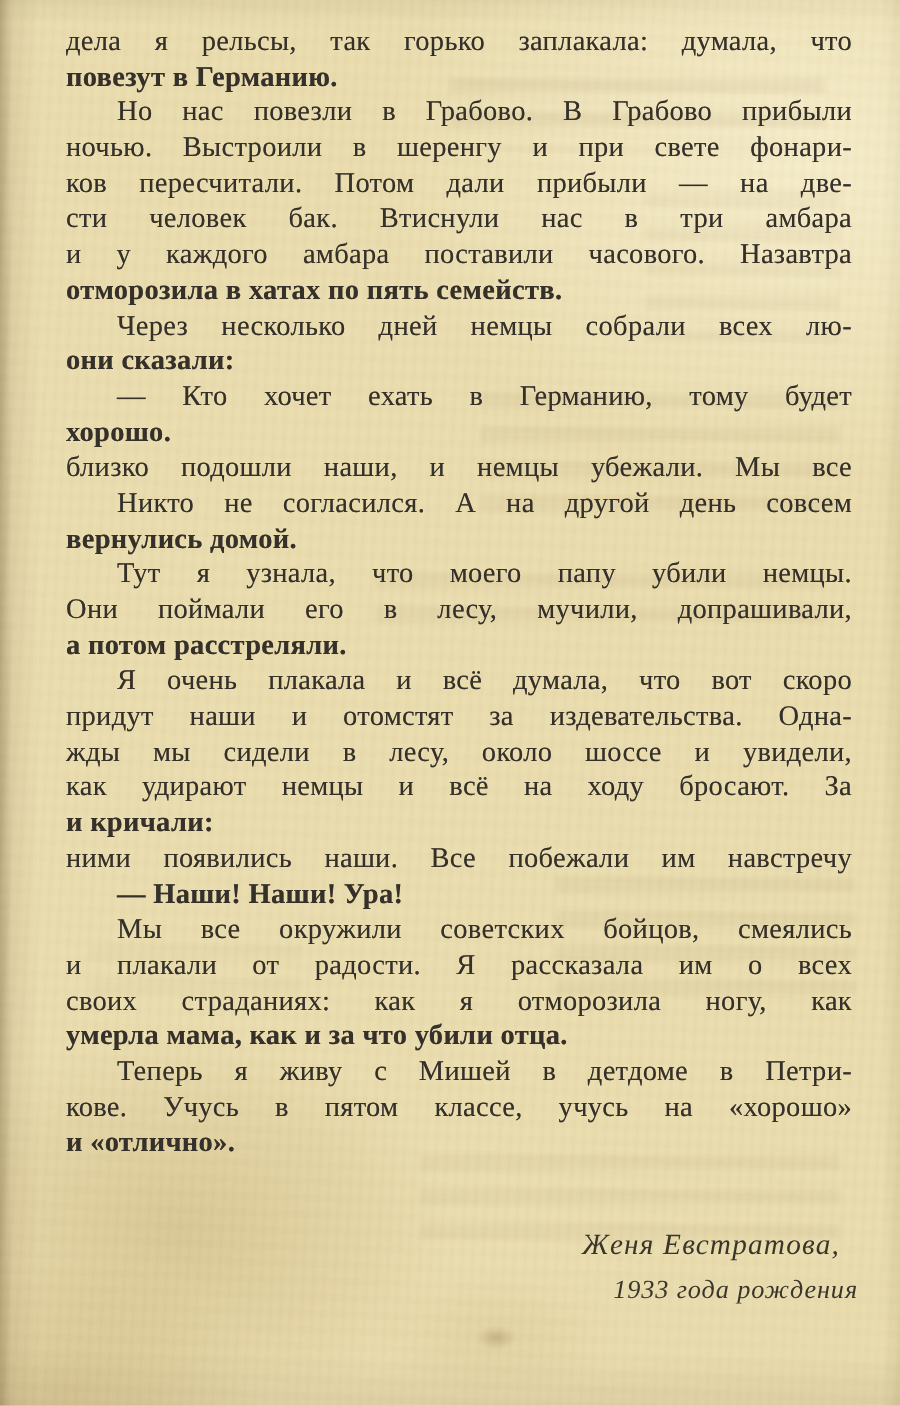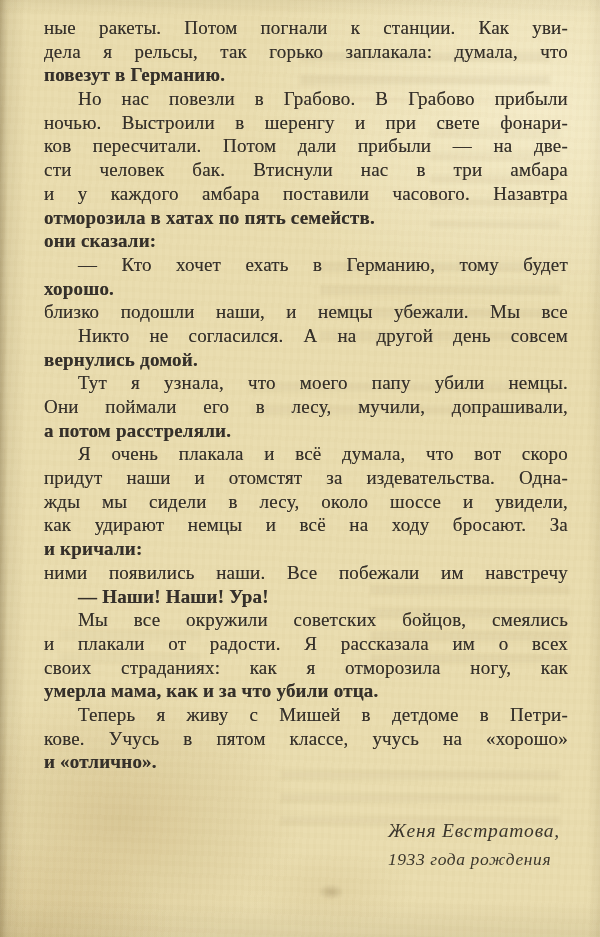--- a/index.html
+++ b/index.html
@@ -40,21 +40,21 @@
     text-align-last: justify;
     overflow: visible;
     white-space: nowrap;
   }
   .line { white-space: normal; }
   .line.last { text-align-last: left; font-weight: bold; }
   .line.indent { text-indent: 34px; }
   .signature {
     position: absolute;
     right: 28px; top: 820px;
-    text-align: left;
+    text-align: right;
     font-family: "Liberation Serif", "DejaVu Serif", serif;
     font-style: italic;
     color: #3b362c;
   }
   .sig-name { font-size: 19.5px; padding-right: 12px; letter-spacing: 0.8px; }
   .sig-birth { font-size: 17.5px; margin-top: 7px; letter-spacing: 0.6px; }
   .ghost {
     position: absolute; pointer-events: none;
     background: repeating-linear-gradient(180deg,
       rgba(148,128,86,0.18) 0 10px, rgba(148,128,86,0) 10px 23px);
@@ -82,29 +82,29 @@
 <div class="ghost g1"></div>
 <div class="ghost g2"></div>
 <div class="ghost g3"></div>
 <div class="ghost g4"></div>
 <div class="ghost g5"></div>
 <div class="ghost g6"></div>
 <div class="ghost g7"></div>
 <div class="smudge"></div>
 
 <div class="page-text">
-    <div class="line">ные ракеты. Потом погнали к станции. Как уви-</div>
     <div class="line">дела я рельсы, так горько заплакала: думала, что</div>
     <div class="line last">повезут в Германию.</div>
     <div class="line indent">Но нас повезли в Грабово. В Грабово прибыли</div>
     <div class="line">ночью. Выстроили в шеренгу и при свете фонари-</div>
     <div class="line">ков пересчитали. Потом дали прибыли — на две-</div>
     <div class="line">сти человек бак. Втиснули нас в три амбара</div>
     <div class="line">и у каждого амбара поставили часового. Назавтра</div>
     <div class="line last">отморозила в хатах по пять семейств.</div>
+    <div class="line indent">Через несколько дней немцы собрали всех лю-</div>
     <div class="line last">они сказали:</div>
     <div class="line indent">— Кто хочет ехать в Германию, тому будет</div>
     <div class="line last">хорошо.</div>
     <div class="line">близко подошли наши, и немцы убежали. Мы все</div>
     <div class="line indent">Никто не согласился. А на другой день совсем</div>
     <div class="line last">вернулись домой.</div>
     <div class="line indent">Тут я узнала, что моего папу убили немцы.</div>
     <div class="line">Они поймали его в лесу, мучили, допрашивали,</div>
     <div class="line last">а потом расстреляли.</div>
     <div class="line indent">Я очень плакала и всё думала, что вот скоро</div>

